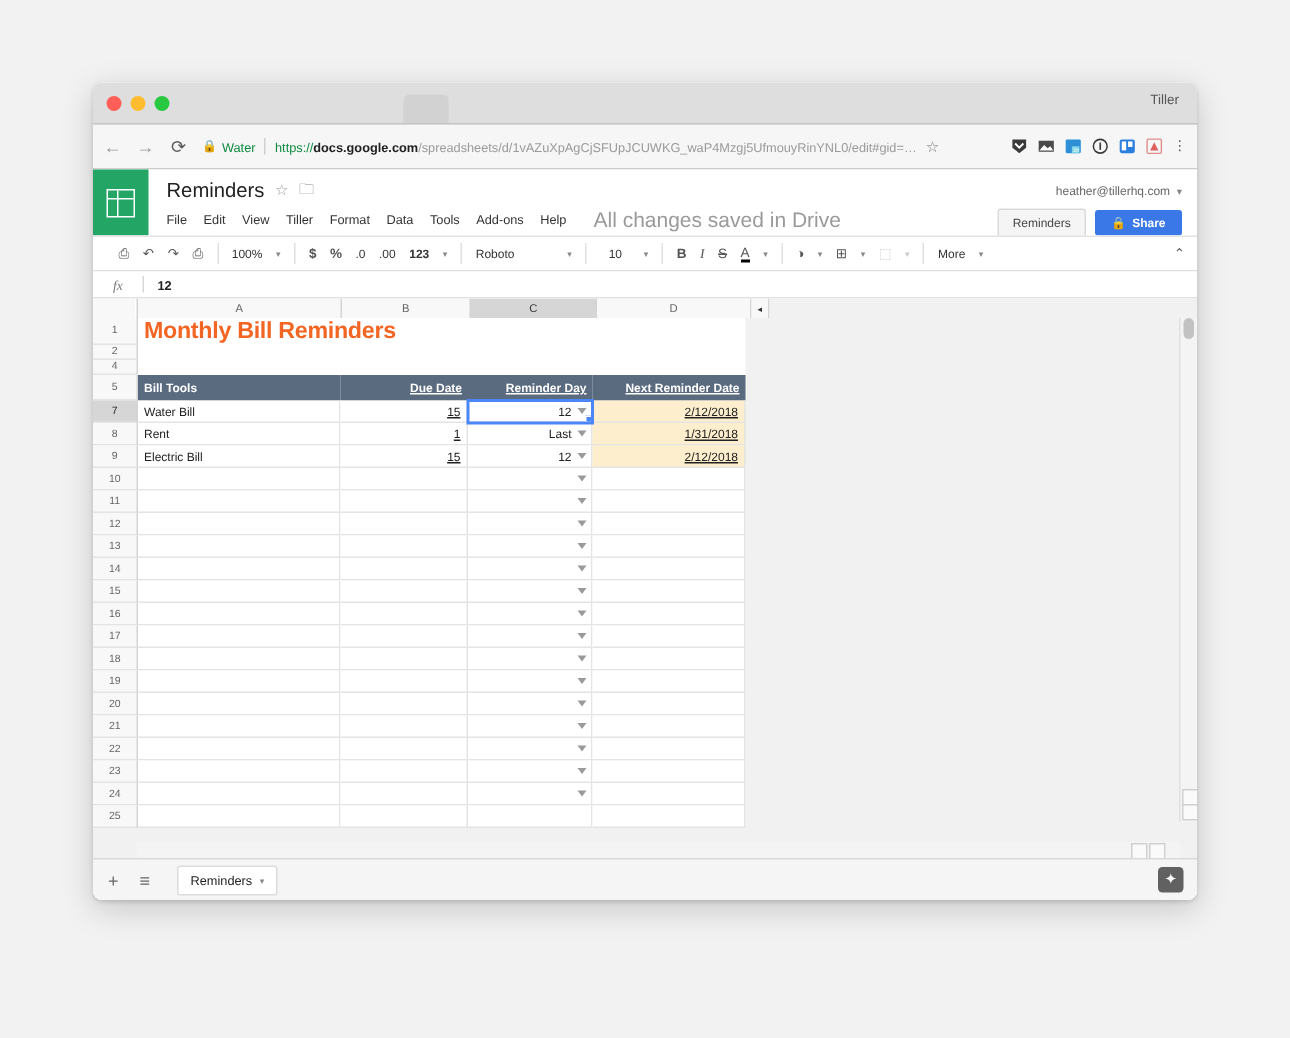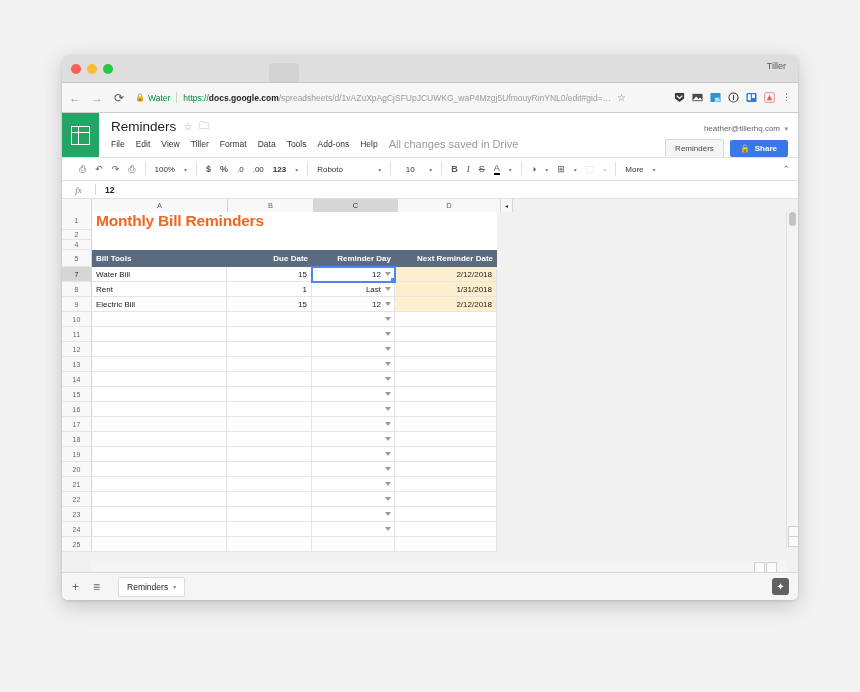--- a/index.html
+++ b/index.html
@@ -87,21 +87,21 @@
   .gs-logo-sq{width:17px;height:17px;border:1.6px solid #fff;position:relative;}
   .gs-logo-sq::before{content:"";position:absolute;left:0;right:0;top:5px;height:1.4px;background:#fff;}
   .gs-logo-sq::after{content:"";position:absolute;top:0;bottom:0;left:6px;width:1.4px;background:#fff;}
   .gs-titlezone{flex:1 1 auto;padding:5px 0 0 12px;min-width:0;}
   .gs-docrow{display:flex;align-items:center;gap:7px;}
   .gs-docname{font-size:13.5px;color:#222;}
   .gs-star{font-size:10px;color:#9b9b9b;}
   .gs-folder{font-size:10px;color:#8a8a8a;}
   .gs-menurow{display:flex;align-items:center;gap:11px;margin-top:3px;}
   .gs-menu{font-size:8.5px;color:#333;}
-  .gs-saved{font-size:11px;color:#9a9a9a;}
+  .gs-saved{font-size:14px;color:#9a9a9a;margin-left:7px;}
   .gs-rightzone{flex:0 0 auto;padding:4px 10px 0 0;text-align:right;}
   .gs-account{font-size:8px;color:#666;}
   .gs-caret{font-size:7px;color:#888;}
   .gs-btnrow{display:flex;align-items:center;gap:6px;margin-top:4px;justify-content:flex-end;}
   .gs-btn-comments{
     background:#f5f5f5;border:1px solid #dadada;border-radius:2px;
     font-size:8px;color:#444;padding:4px 9px;
   }
   .gs-btn-share{
     background:#3b78e7;border-radius:2px;font-size:8px;color:#fff;
@@ -166,21 +166,21 @@
     border-bottom:1px solid #e4e4e4;font-size:7px;color:#666;
     display:flex;align-items:center;justify-content:center;
   }
   .rh.sel{background:#d6d6d6;color:#222;}
   .cell{
     flex:0 0 auto;background:#fff;border-right:1px solid #e4e4e4;
     border-bottom:1px solid #e4e4e4;font-size:8px;color:#222;
     display:flex;align-items:center;padding:0 4px;box-sizing:border-box;
     position:relative;overflow:hidden;white-space:nowrap;
   }
-  .cell.right{justify-content:flex-end;}
+  .cell.right{justify-content:flex-end;text-decoration:underline;}
   .tail{flex:1 1 auto;background:#f1f1f1;border-bottom:none;}
   .rowtail{flex:1 1 auto;background:#f1f1f1;}
 
   
   .r-title{height:18px;}
   .r-thin{height:10px;}
   .cell-title{
     font-size:15.5px;font-weight:bold;color:#f26522;letter-spacing:-0.2px;
     border-right:none;border-bottom:none;overflow:visible;
   }

